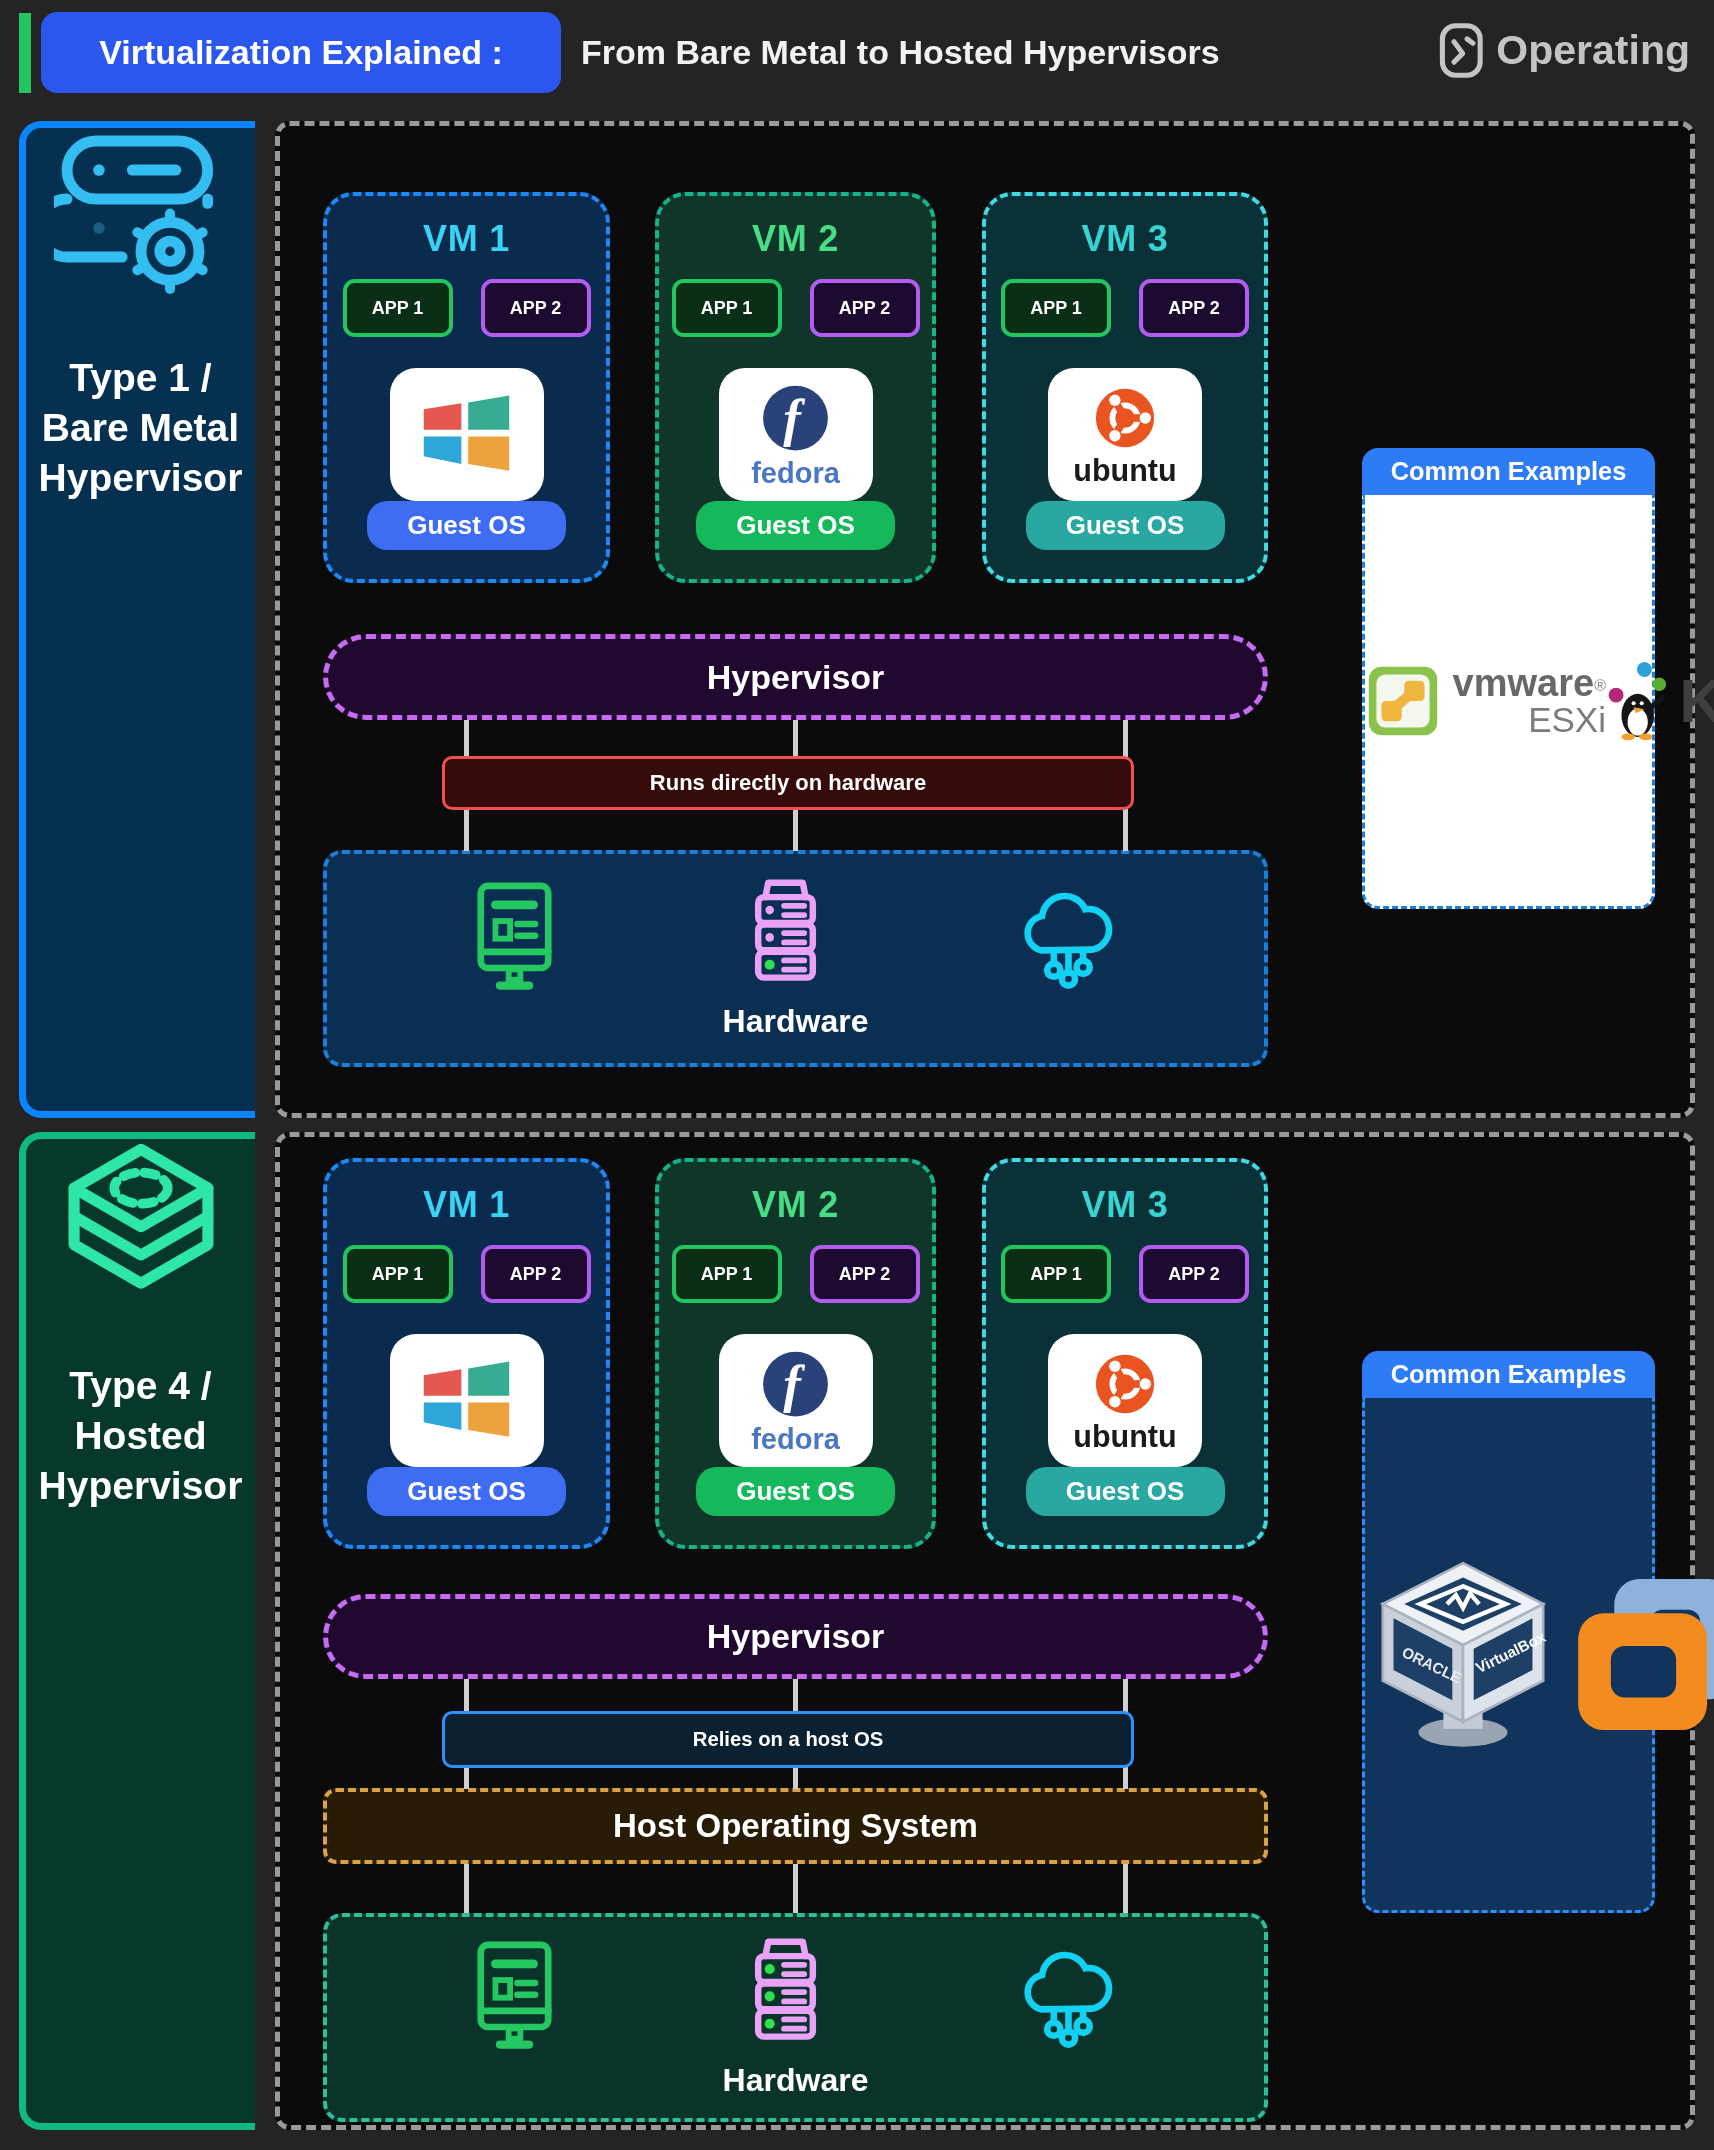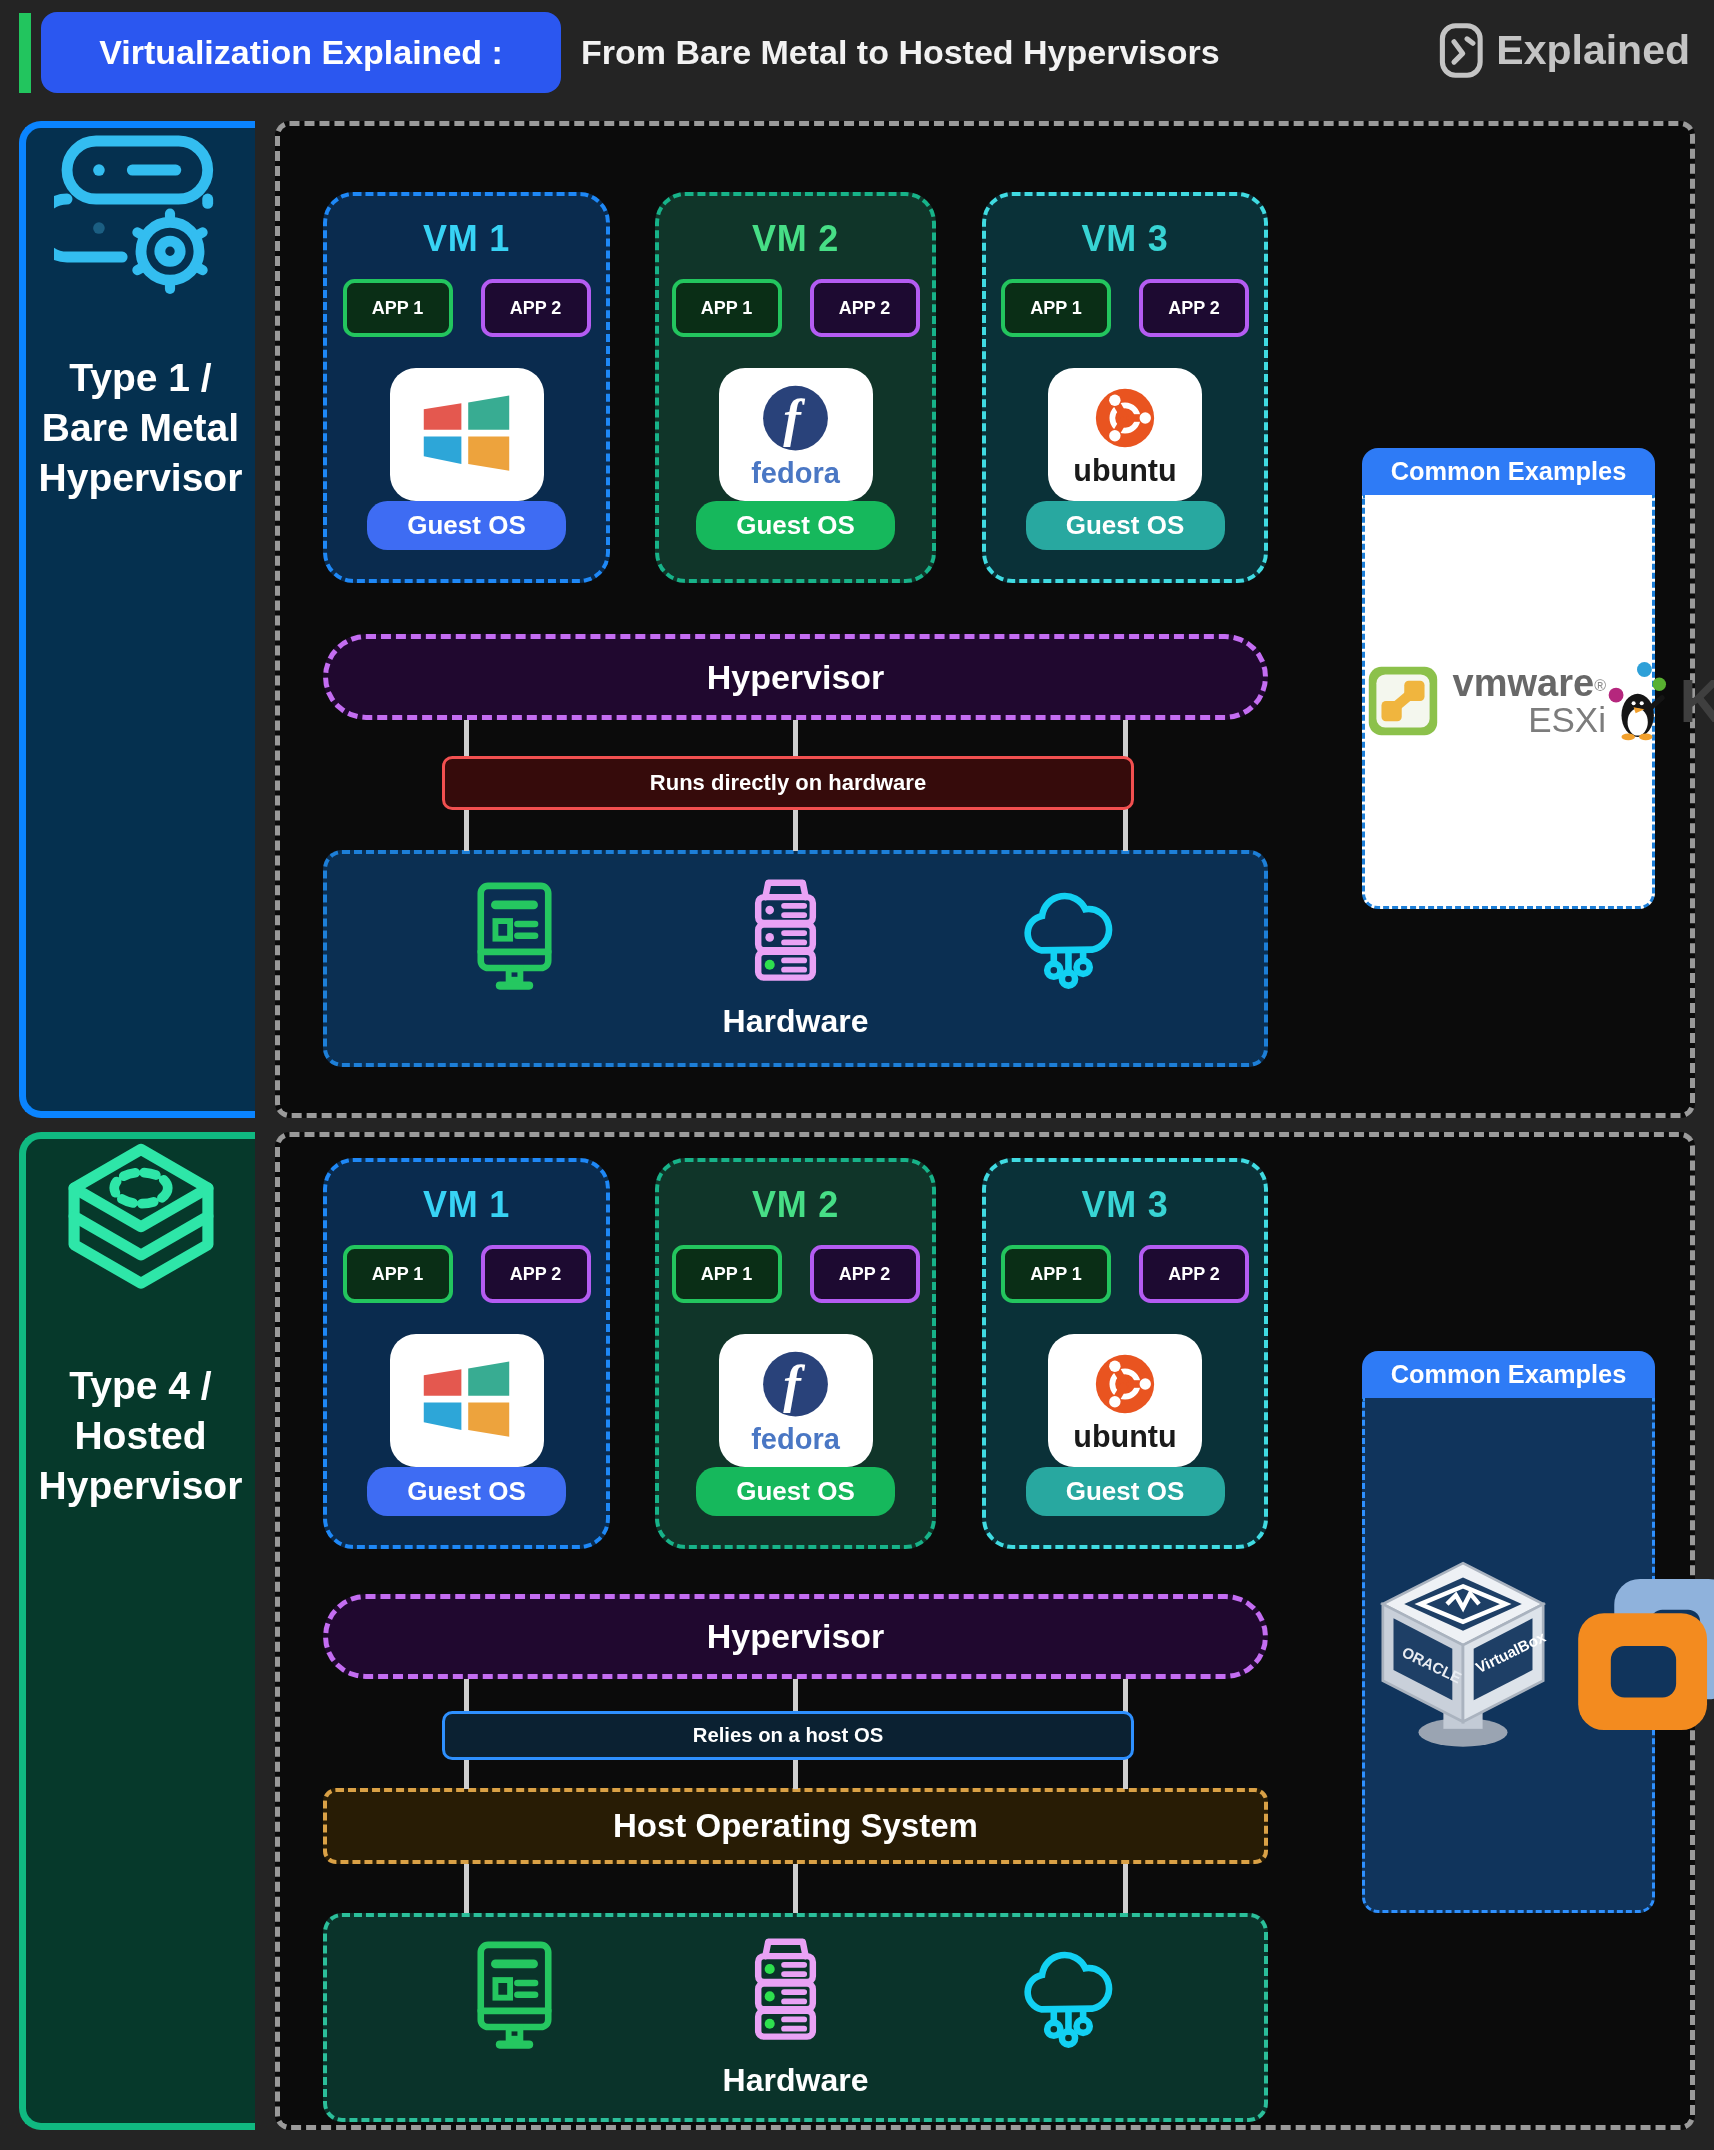--- a/index.html
+++ b/index.html
@@ -100,21 +100,21 @@
   <div class="abs title-badge">
     <span>Virtualization Explained :</span>
   </div>
   <div class="abs page-title">From Bare Metal to Hosted Hypervisors</div>
   <div class="abs brand">
     <svg width="48" height="61" viewBox="0 0 66 84">
       <rect x="6" y="8" width="52" height="68" rx="18" fill="none" stroke="#c4c4c4" stroke-width="7"></rect>
       <path d="M22 30 L34 46 L22 58" fill="none" stroke="#c4c4c4" stroke-width="7" stroke-linecap="round" stroke-linejoin="round"></path>
       <path d="M40 26 L48 32" fill="none" stroke="#c4c4c4" stroke-width="7" stroke-linecap="round"></path>
     </svg>
-    <span>Explained</span>
+    <span>Operating</span>
   </div>
 
   <div class="abs sidebar t1">
     <svg width="174" height="174" viewBox="0 0 240 240" fill="none" stroke="#33bdf0" stroke-width="15" stroke-linecap="round">
       <rect x="18" y="18" width="194" height="80" rx="40"></rect>
       <circle cx="62" cy="58" r="8" fill="#33bdf0" stroke="none"></circle>
       <line x1="108" y1="58" x2="168" y2="58"></line>
       <path d="M18 98 a40 40 0 0 0 0 80 h76"></path>
       <path d="M212 98 v6"></path>
       <circle cx="62" cy="138" r="8" fill="#1b5e82" stroke="none"></circle>
@@ -359,21 +359,21 @@
   <div class="abs vline" style="left:464px;top:1679px;height:110px;"></div>
   <div class="abs vline" style="left:793px;top:1679px;height:110px;"></div>
   <div class="abs vline" style="left:1123px;top:1679px;height:110px;"></div>
   <div class="abs vline" style="left:464px;top:1864px;height:49px;"></div>
   <div class="abs vline" style="left:793px;top:1864px;height:49px;"></div>
   <div class="abs vline" style="left:1123px;top:1864px;height:49px;"></div>
 
   <div class="abs hvbar" style="top:1594px;height:85px;">
     <span>Hypervisor</span>
   </div>
-  <div class="abs note blue" style="top:1711px;height:49px;font-size:20.3px;">
+  <div class="abs note blue" style="top:1711px;height:57px;font-size:20.3px;">
     <span>Relies on a host OS</span>
   </div>
   <div class="abs hostos">
     <span>Host Operating System</span>
   </div>
 
   <div class="abs hwbox h2" style="top:1913px;height:209px;">
     <div class="hwicons">
       <svg width="89" height="110" viewBox="0 0 120 150" fill="none" stroke="#25c760" stroke-width="9" stroke-linecap="round">
         <rect x="14" y="8" width="92" height="112" rx="10"></rect>

